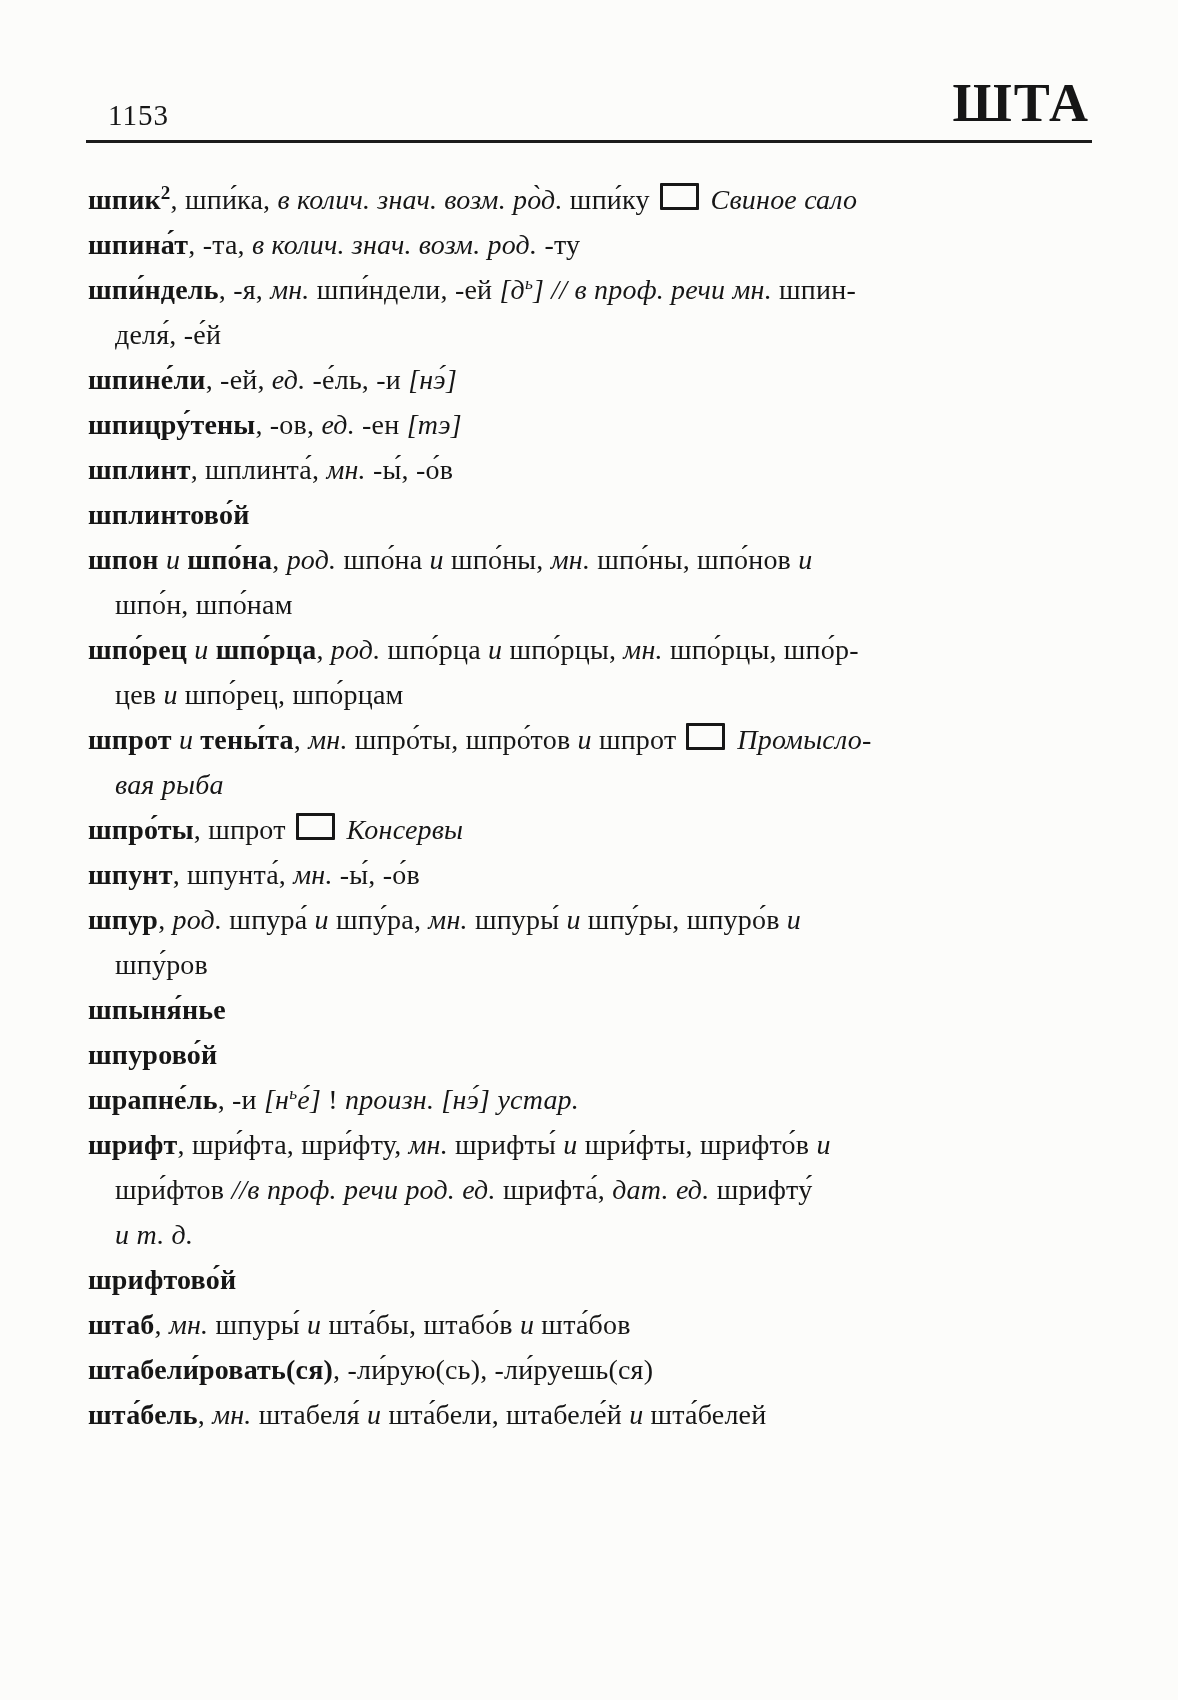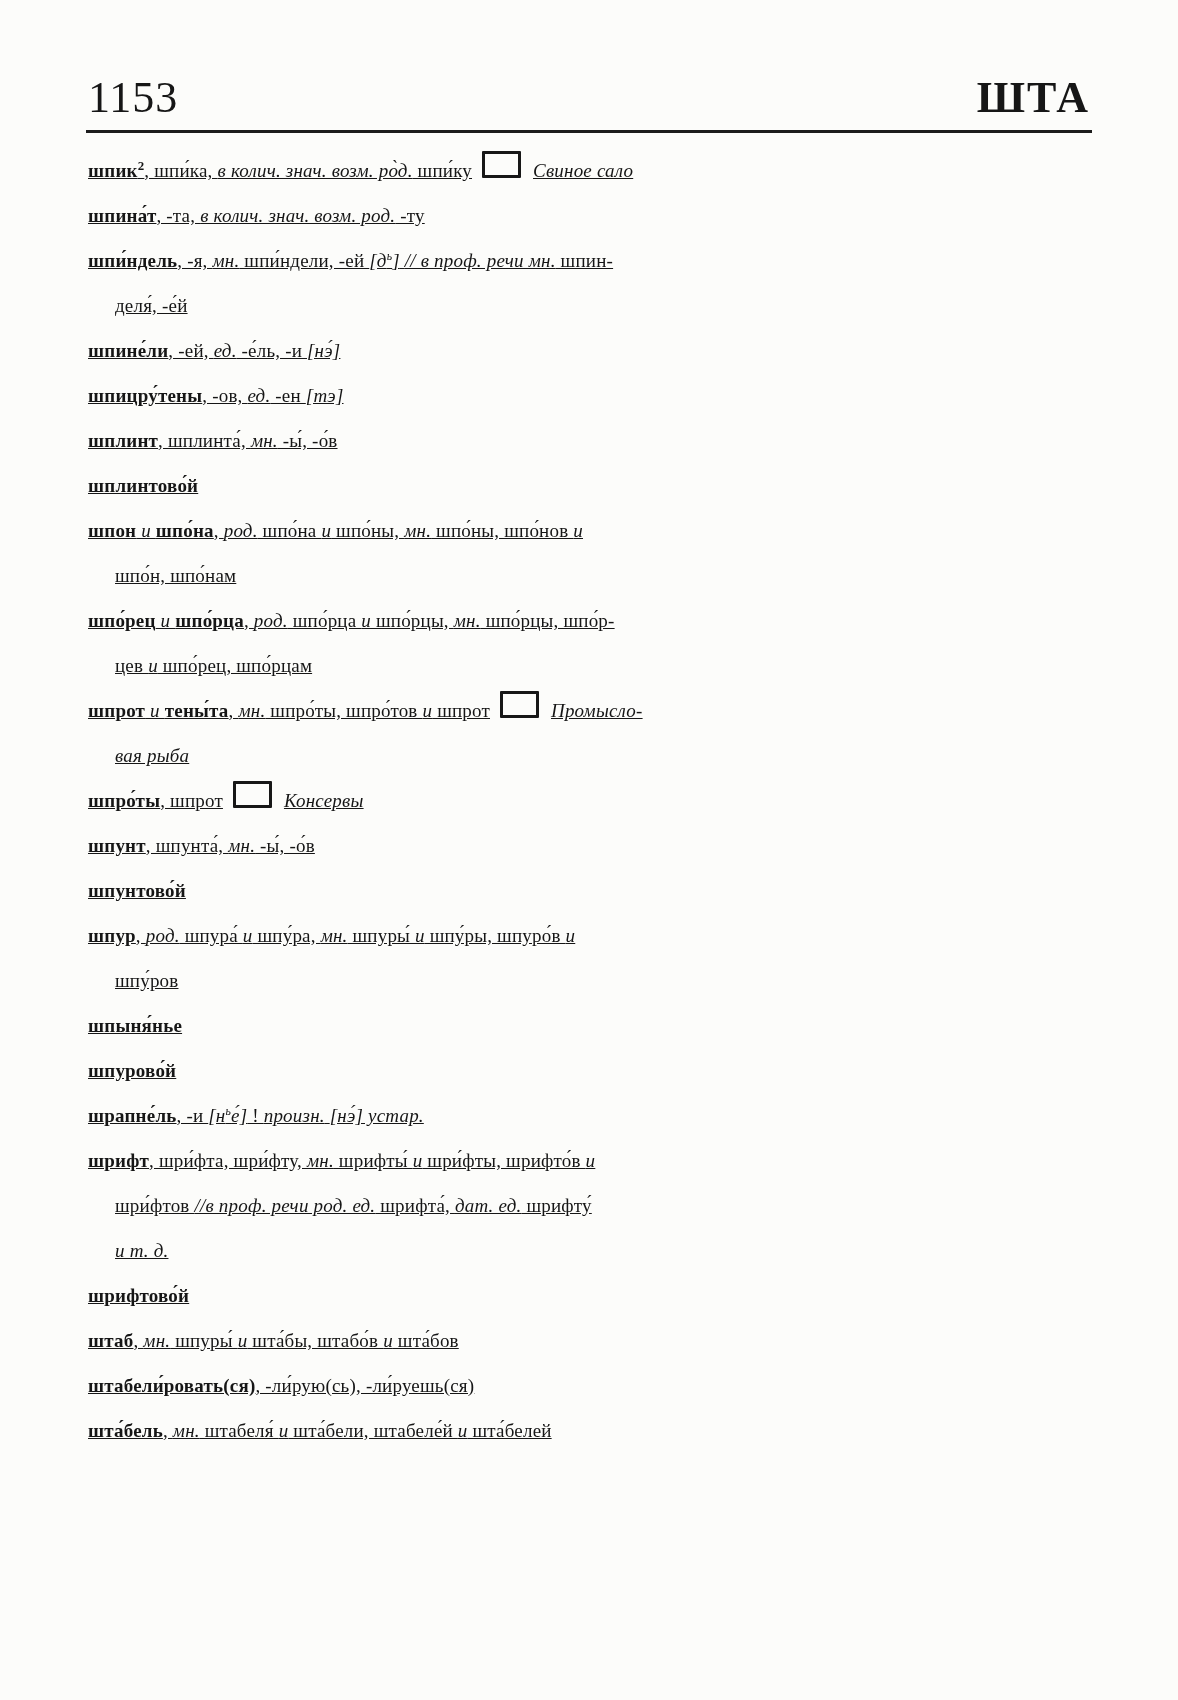--- a/index.html
+++ b/index.html
@@ -19,42 +19,42 @@
     box-sizing: border-box;
   }
   .running-head {
     display: flex;
     justify-content: space-between;
     align-items: flex-end;
     margin: 0 88px 0 88px;
     padding-top: 76px;
   }
   .page-number {
-    font-size: 44px;
+    font-size: 29px;
     letter-spacing: 1px;
     line-height: 1;
+    margin-left: 20px;
   }
   .guide-word {
-    font-size: 44px;
+    font-size: 54px;
     font-weight: bold;
     letter-spacing: 2px;
     line-height: 1;
   }
   .head-rule {
     height: 0;
     border-bottom: 3.5px solid #1c1c1c;
     margin: 10px 86px 0 86px;
   }
   .entries {
-    margin: 15px 80px 0 88px;
+    margin: 34px 80px 0 88px;
     width: 960px;
-    font-size: 19px;
+    font-size: 28px;
     line-height: 45px;
     letter-spacing: 0.2px;
-    text-decoration: underline;
   }
   p.entry {
     margin: 0;
     padding-left: 27px;
     text-indent: -27px;
   }
   .seg-b   { font-weight: bold; }
   .seg-n   { font-weight: normal; }
   .seg-i   { font-style: italic; }
   .seg-bsup {
@@ -94,21 +94,20 @@
       <p class="entry"><span class="seg-b">шпи́ндель</span><span class="seg-n">, -я, </span><span class="seg-i">мн.</span><span class="seg-n"> шпи́ндели, -ей </span><span class="seg-i">[д</span><span class="seg-isup">ь</span><span class="seg-i">]</span><span class="seg-n"> </span><span class="seg-i">// в проф. речи мн.</span><span class="seg-n"> шпин-</span><br><span class="seg-n">деля́, -е́й</span></p>
       <p class="entry"><span class="seg-b">шпине́ли</span><span class="seg-n">, -ей, </span><span class="seg-i">ед.</span><span class="seg-n"> -е́ль, -и </span><span class="seg-i">[нэ́]</span></p>
       <p class="entry"><span class="seg-b">шпицру́тены</span><span class="seg-n">, -ов, </span><span class="seg-i">ед.</span><span class="seg-n"> -ен </span><span class="seg-i">[тэ]</span></p>
       <p class="entry"><span class="seg-b">шплинт</span><span class="seg-n">, шплинта́, </span><span class="seg-i">мн.</span><span class="seg-n"> -ы́, -о́в</span></p>
       <p class="entry"><span class="seg-b">шплинтово́й</span></p>
       <p class="entry"><span class="seg-b">шпон</span><span class="seg-i"> и </span><span class="seg-b">шпо́на</span><span class="seg-n">, </span><span class="seg-i">род.</span><span class="seg-n"> шпо́на </span><span class="seg-i">и</span><span class="seg-n"> шпо́ны, </span><span class="seg-i">мн.</span><span class="seg-n"> шпо́ны, шпо́нов </span><span class="seg-i">и</span><br><span class="seg-n">шпо́н, шпо́нам</span></p>
       <p class="entry"><span class="seg-b">шпо́рец</span><span class="seg-i"> и </span><span class="seg-b">шпо́рца</span><span class="seg-n">, </span><span class="seg-i">род.</span><span class="seg-n"> шпо́рца </span><span class="seg-i">и</span><span class="seg-n"> шпо́рцы, </span><span class="seg-i">мн.</span><span class="seg-n"> шпо́рцы, шпо́р-</span><br><span class="seg-n">цев </span><span class="seg-i">и</span><span class="seg-n"> шпо́рец, шпо́рцам</span></p>
       <p class="entry"><span class="seg-b">шпрот</span><span class="seg-i"> и </span><span class="seg-b">тены́та</span><span class="seg-n">, </span><span class="seg-i">мн.</span><span class="seg-n"> шпро́ты, шпро́тов </span><span class="seg-i">и</span><span class="seg-n"> шпрот</span><span class="seg-box"></span><span class="seg-i">Промысло-</span><br><span class="seg-i">вая рыба</span></p>
       <p class="entry"><span class="seg-b">шпро́ты</span><span class="seg-n">, шпрот</span><span class="seg-box"></span><span class="seg-i">Консервы</span></p>
       <p class="entry"><span class="seg-b">шпунт</span><span class="seg-n">, шпунта́, </span><span class="seg-i">мн.</span><span class="seg-n"> -ы́, -о́в</span></p>
-      <p class="entry"><span class="seg-b">шпунтово́й</span></p>
       <p class="entry"><span class="seg-b">шпур</span><span class="seg-n">, </span><span class="seg-i">род.</span><span class="seg-n"> шпура́ </span><span class="seg-i">и</span><span class="seg-n"> шпу́ра, </span><span class="seg-i">мн.</span><span class="seg-n"> шпуры́ </span><span class="seg-i">и</span><span class="seg-n"> шпу́ры, шпуро́в </span><span class="seg-i">и</span><br><span class="seg-n">шпу́ров</span></p>
       <p class="entry"><span class="seg-b">шпыня́нье</span></p>
       <p class="entry"><span class="seg-b">шпурово́й</span></p>
       <p class="entry"><span class="seg-b">шрапне́ль</span><span class="seg-n">, -и </span><span class="seg-i">[н</span><span class="seg-isup">ь</span><span class="seg-i">е́]</span><span class="seg-n"> ! </span><span class="seg-i">произн.</span><span class="seg-n"> </span><span class="seg-i">[нэ́] устар.</span></p>
       <p class="entry"><span class="seg-b">шрифт</span><span class="seg-n">, шри́фта, шри́фту, </span><span class="seg-i">мн.</span><span class="seg-n"> шрифты́ </span><span class="seg-i">и</span><span class="seg-n"> шри́фты, шрифто́в </span><span class="seg-i">и</span><br><span class="seg-n">шри́фтов </span><span class="seg-i">//в проф. речи род. ед.</span><span class="seg-n"> шрифта́, </span><span class="seg-i">дат. ед.</span><span class="seg-n"> шрифту́</span><br><span class="seg-i">и т. д.</span></p>
       <p class="entry"><span class="seg-b">шрифтово́й</span></p>
       <p class="entry"><span class="seg-b">штаб</span><span class="seg-n">, </span><span class="seg-i">мн.</span><span class="seg-n"> шпуры́ </span><span class="seg-i">и</span><span class="seg-n"> шта́бы, штабо́в </span><span class="seg-i">и</span><span class="seg-n"> шта́бов</span></p>
       <p class="entry"><span class="seg-b">штабели́ровать(ся)</span><span class="seg-n">, -ли́рую(сь), -ли́руешь(ся)</span></p>
       <p class="entry"><span class="seg-b">шта́бель</span><span class="seg-n">, </span><span class="seg-i">мн.</span><span class="seg-n"> штабеля́ </span><span class="seg-i">и</span><span class="seg-n"> шта́бели, штабеле́й </span><span class="seg-i">и</span><span class="seg-n"> шта́белей</span></p>
     </div>

